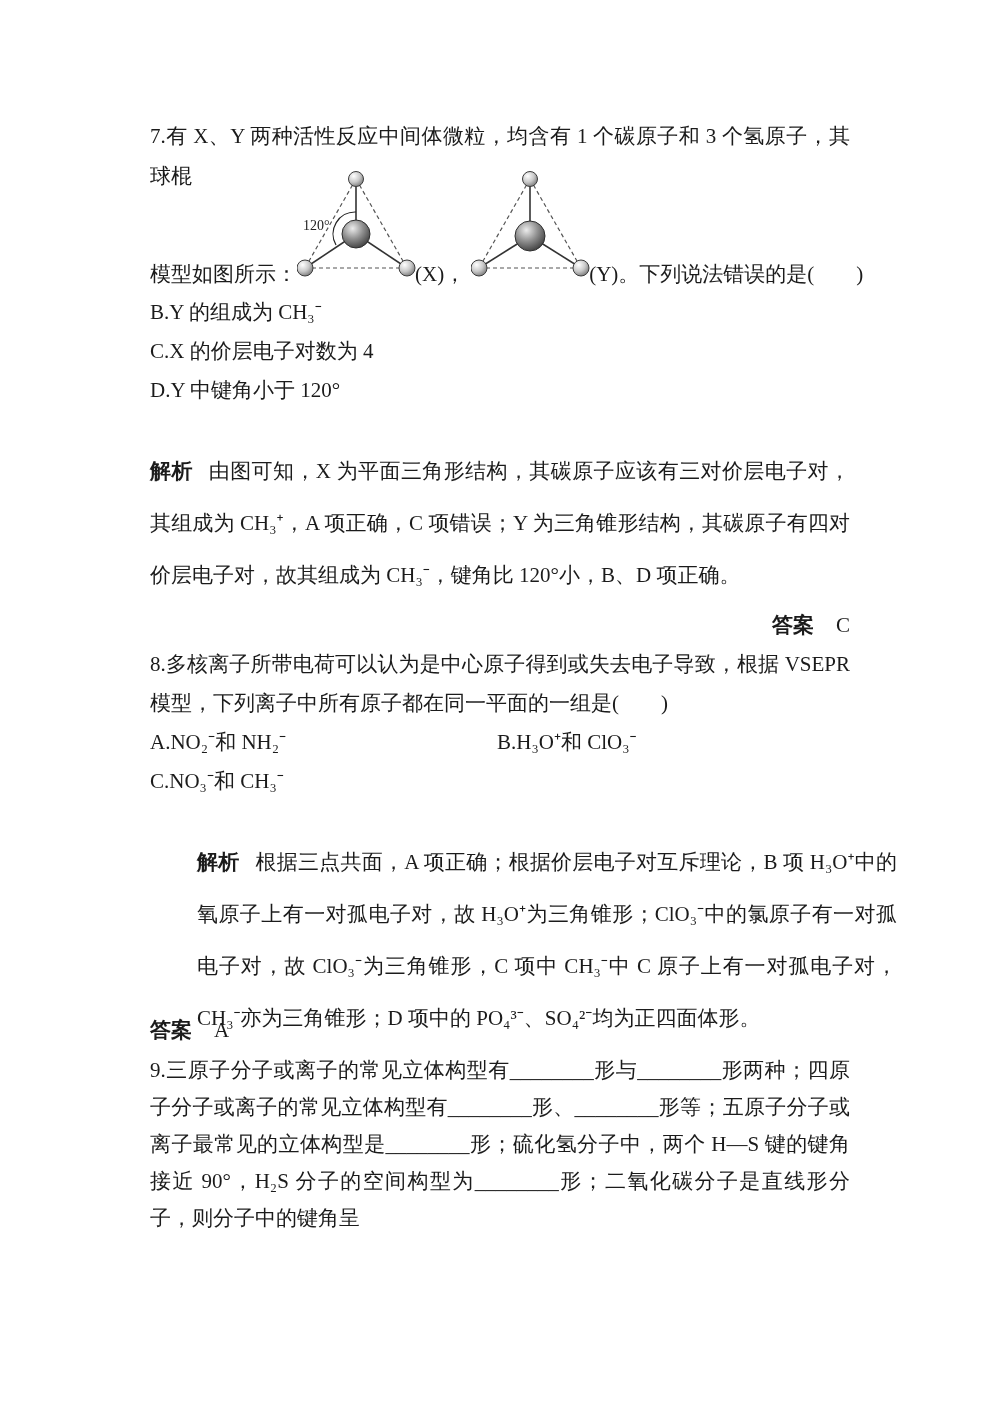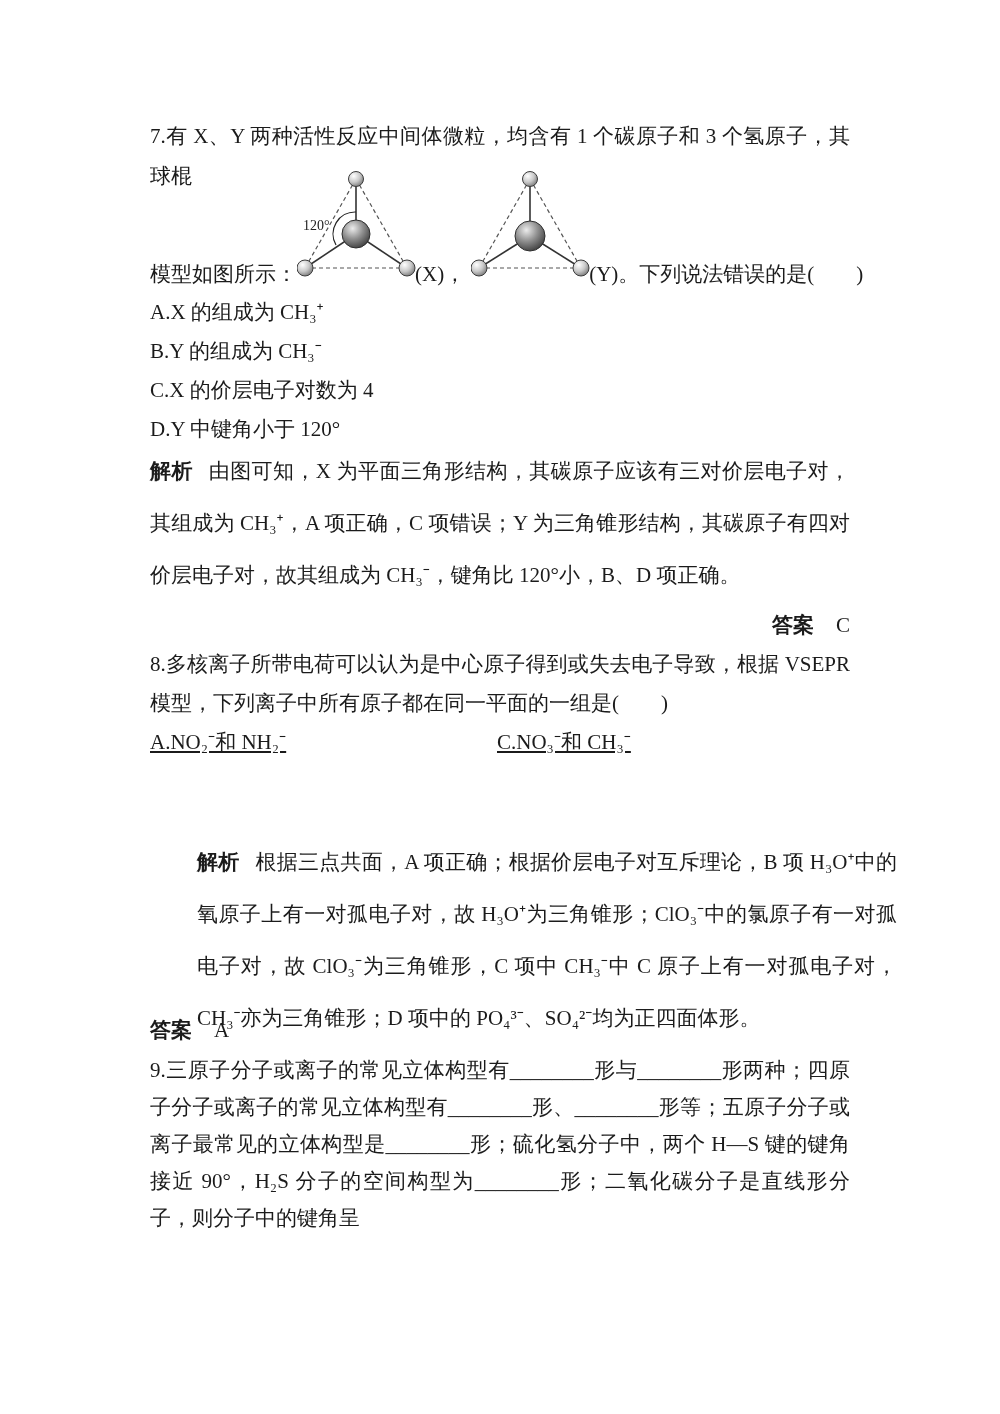--- a/index.html
+++ b/index.html
@@ -77,40 +77,40 @@
     <line x1="59" y1="68" x2="110" y2="100" stroke="#333" stroke-width="1.6"></line>
     <circle cx="59" cy="11" r="7.5" fill="url(#gradSmall)" stroke="#3c3c3c" stroke-width="1"></circle>
     <circle cx="8" cy="100" r="8" fill="url(#gradSmall)" stroke="#3c3c3c" stroke-width="1"></circle>
     <circle cx="110" cy="100" r="8" fill="url(#gradSmall)" stroke="#3c3c3c" stroke-width="1"></circle>
     <circle cx="59" cy="68" r="15" fill="url(#gradBig)" stroke="#2e2e2e" stroke-width="1"></circle>
   </svg>
   <span class="mtxt cap-y">(Y)。下列说法错误的是(　　)</span>
 </div>
 
 <div class="block serif-zh" style="top:293px;">
-  <div class="option-line">A.X 的组成为 CH₃⁺</div>
   <div class="option-line">B.Y 的组成为 CH₃⁻</div>
   <div class="option-line">C.X 的价层电子对数为 4</div>
   <div class="option-line">D.Y 中键角小于 120°</div>
 </div>
 
 <div class="block analysis-p sans-zh" style="top:445px;">
   <span class="blabel">解析</span><span>由图可知，X 为平面三角形结构，其碳原子应该有三对价层电子对，其组成为 CH₃⁺，A 项正确，C 项错误；Y 为三角锥形结构，其碳原子有四对价层电子对，故其组成为 CH₃⁻，键角比 120°小，B、D 项正确。</span>
 </div>
 
 <div class="block answer-row" style="top:605px;text-align:right;">
   <span class="blabel">答案</span><span class="answer-value">C</span>
 </div>
 
 <div class="block q-lines serif-zh" style="top:645px;">
   <span>8.多核离子所带电荷可以认为是中心原子得到或失去电子导致，根据 VSEPR 模型，下列离子中所有原子都在同一平面的一组是(　　)</span>
 </div>
 
-<div class="block options-grid serif-zh" style="top:723px;text-decoration:underline;">
+<div class="block options-grid serif-zh" style="top:723px;">
   <div>A.NO₂⁻和 NH₂⁻</div>
+  <div>B.H₃O⁺和 ClO₃⁻</div>
   <div>C.NO₃⁻和 CH₃⁻</div>
 </div>
 
 <div class="block analysis-p sans-zh" style="top:836px;margin-left:47px;">
   <span class="blabel">解析</span><span>根据三点共面，A 项正确；根据价层电子对互斥理论，B 项 H₃O⁺中的氧原子上有一对孤电子对，故 H₃O⁺为三角锥形；ClO₃⁻中的氯原子有一对孤电子对，故 ClO₃⁻为三角锥形，C 项中 CH₃⁻中 C 原子上有一对孤电子对，CH₃⁻亦为三角锥形；D 项中的 PO₄³⁻、SO₄²⁻均为正四面体形。</span>
 </div>
 
 <div class="block answer-row" style="top:1010px;">
   <span class="blabel">答案</span><span class="answer-value">A</span>
 </div>

